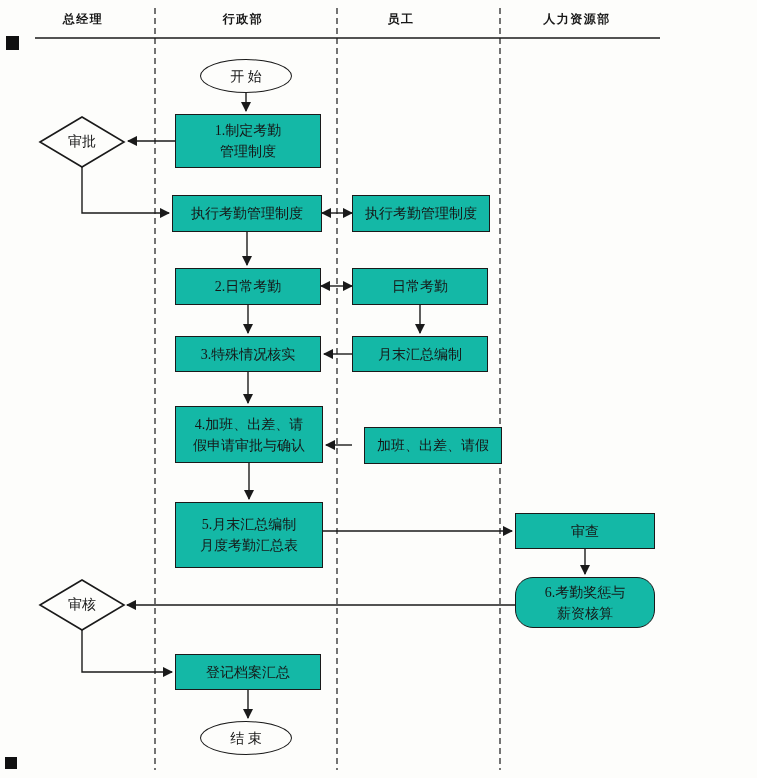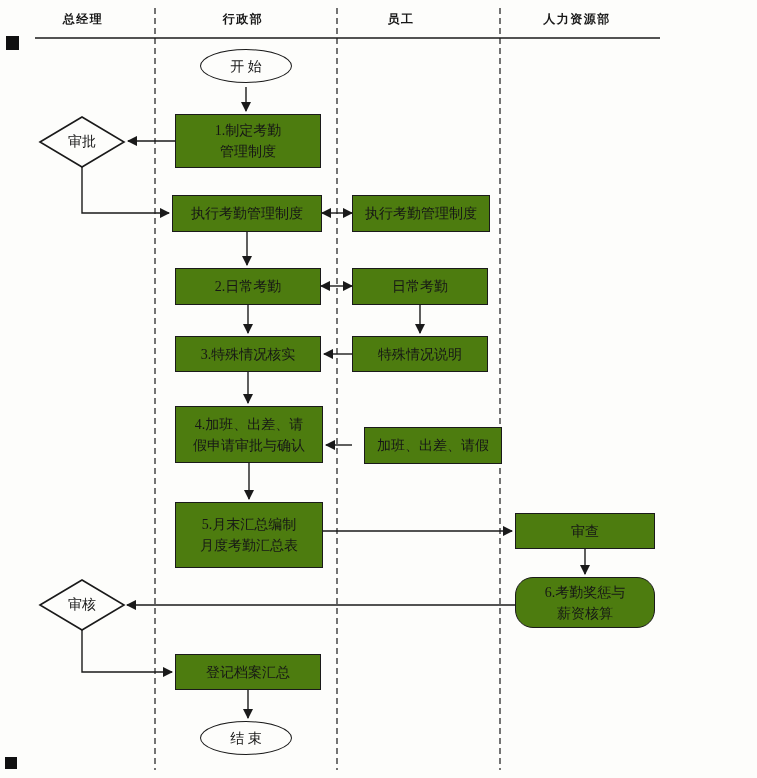--- a/index.html
+++ b/index.html
@@ -13,21 +13,21 @@
   .shp{fill:#fdfdfb;stroke:#1a1a1a;stroke-width:1.6;}
   .lane-header{
     position:absolute;top:11px;transform:translateX(-50%);
     font-weight:bold;font-size:12px;letter-spacing:1.5px;white-space:nowrap;
   }
   .node{
     position:absolute;display:flex;align-items:center;justify-content:center;
     text-align:center;font-size:14px;line-height:1.5;white-space:pre-line;
     box-sizing:border-box;padding:1px 3px;
   }
-  .rect{border:1.6px solid #1a1a1a;background:#4d7c0f;}
+  .rect{border:1.6px solid #1a1a1a;background:#14b8a6;}
   .oval{border:1.6px solid #1a1a1a;background:#fdfdfb;border-radius:50%;}
   .dlabel{background:transparent;}
   .mark{position:absolute;background:#101010;}
 </style>
 </head>
 <body>
 
 <div class="canvas">
 
   <svg class="wires" width="757" height="778" viewBox="0 0 757 778">
@@ -63,38 +63,38 @@
     <path class="ln" d="M515,605 L127,605" marker-end="url(#arw)"></path>
     <path class="ln" d="M82,630 L82,672 L172,672" marker-end="url(#arw)"></path>
     <path class="ln" d="M248,690 L248,718" marker-end="url(#arw)"></path>
   </svg>
 
   <div class="lane-header" style="left:83px;">总经理</div>
   <div class="lane-header" style="left:243px;">行政部</div>
   <div class="lane-header" style="left:401px;">员工</div>
   <div class="lane-header" style="left:577px;">人力资源部</div>
 
-  <div class="node oval" style="left:200px;top:49px;width:92px;height:34px;text-align:right;">开 始</div>
+  <div class="node oval" style="left:200px;top:59px;width:92px;height:34px;text-align:right;">开 始</div>
 
   <div class="node rect" style="left:175px;top:114px;width:146px;height:54px;">1.制定考勤
 管理制度</div>
 
   <div class="node dlabel" style="left:40px;top:128px;width:84px;height:27px;">审批</div>
 
   <div class="node rect" style="left:172px;top:195px;width:150px;height:37px;">执行考勤管理制度</div>
 
   <div class="node rect" style="left:352px;top:195px;width:138px;height:37px;">执行考勤管理制度</div>
 
   <div class="node rect" style="left:175px;top:268px;width:146px;height:37px;">2.日常考勤</div>
 
   <div class="node rect" style="left:352px;top:268px;width:136px;height:37px;">日常考勤</div>
 
   <div class="node rect" style="left:175px;top:336px;width:146px;height:36px;">3.特殊情况核实</div>
 
-  <div class="node rect" style="left:352px;top:336px;width:136px;height:36px;">特殊情况说明</div>
+  <div class="node rect" style="left:352px;top:336px;width:136px;height:36px;">月末汇总编制</div>
 
   <div class="node rect" style="left:175px;top:406px;width:148px;height:57px;">4.加班、出差、请
 假申请审批与确认</div>
 
   <div class="node rect" style="left:352px;top:427px;width:138px;height:37px;margin-left:12px;">加班、出差、请假</div>
 
   <div class="node rect" style="left:175px;top:502px;width:148px;height:66px;">5.月末汇总编制
 月度考勤汇总表</div>
 
   <div class="node rect" style="left:515px;top:513px;width:140px;height:36px;">审查</div>

